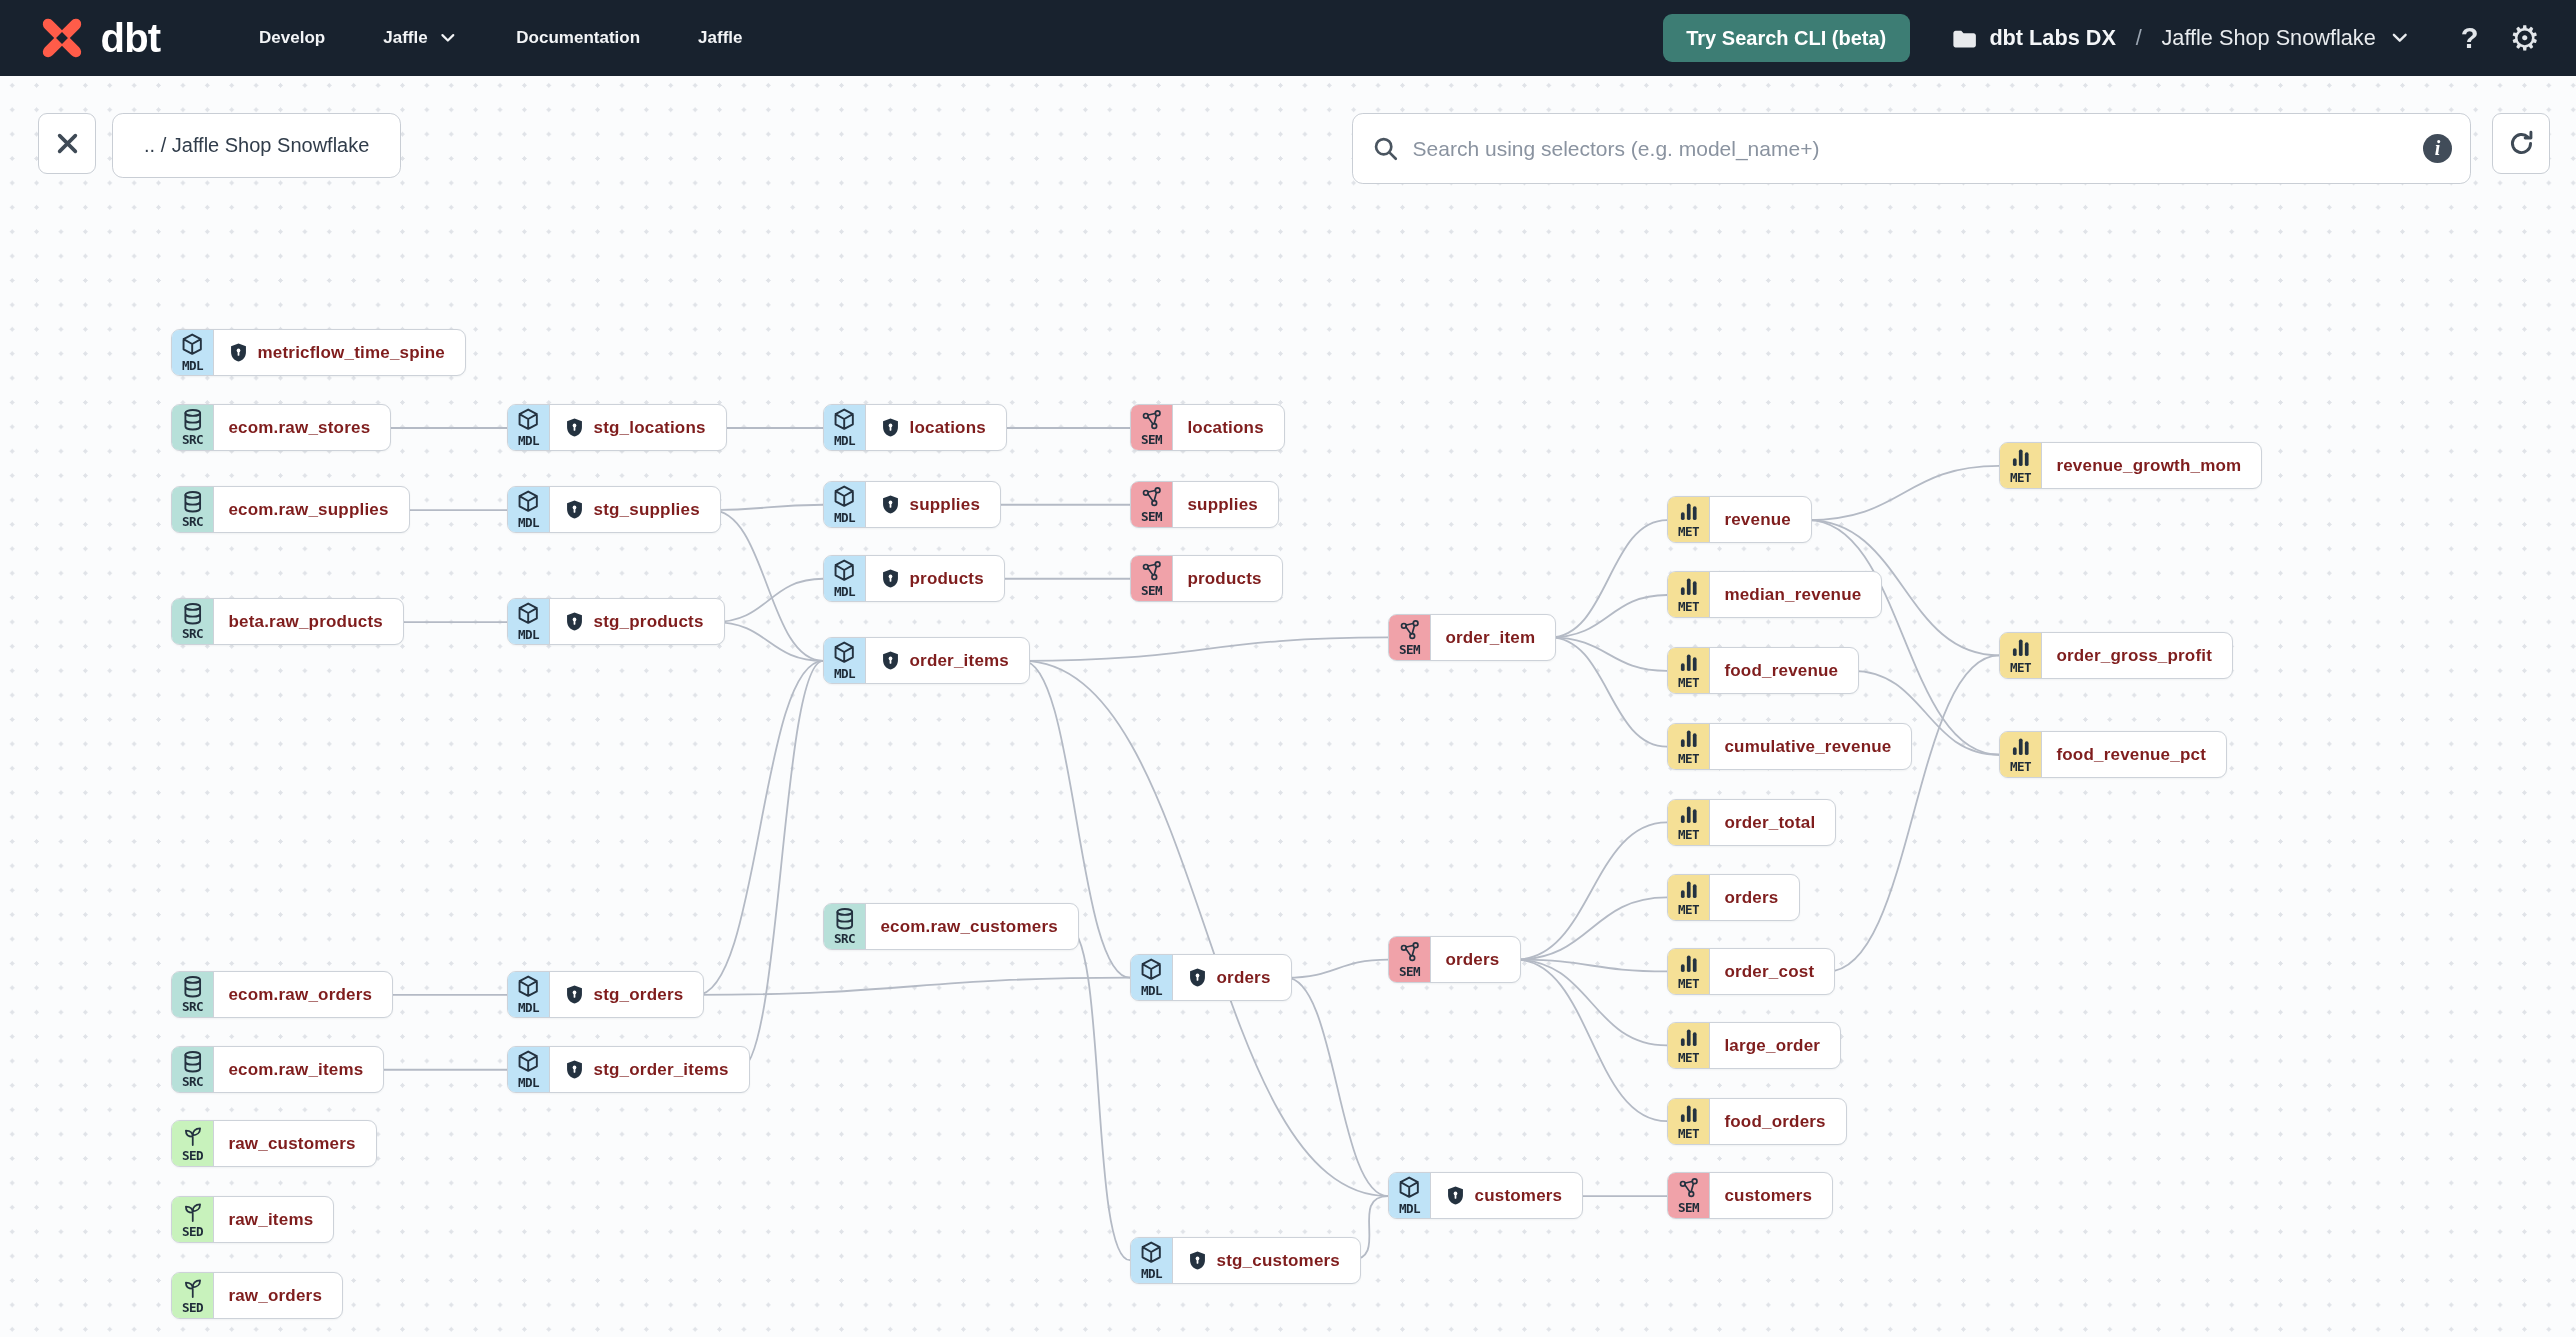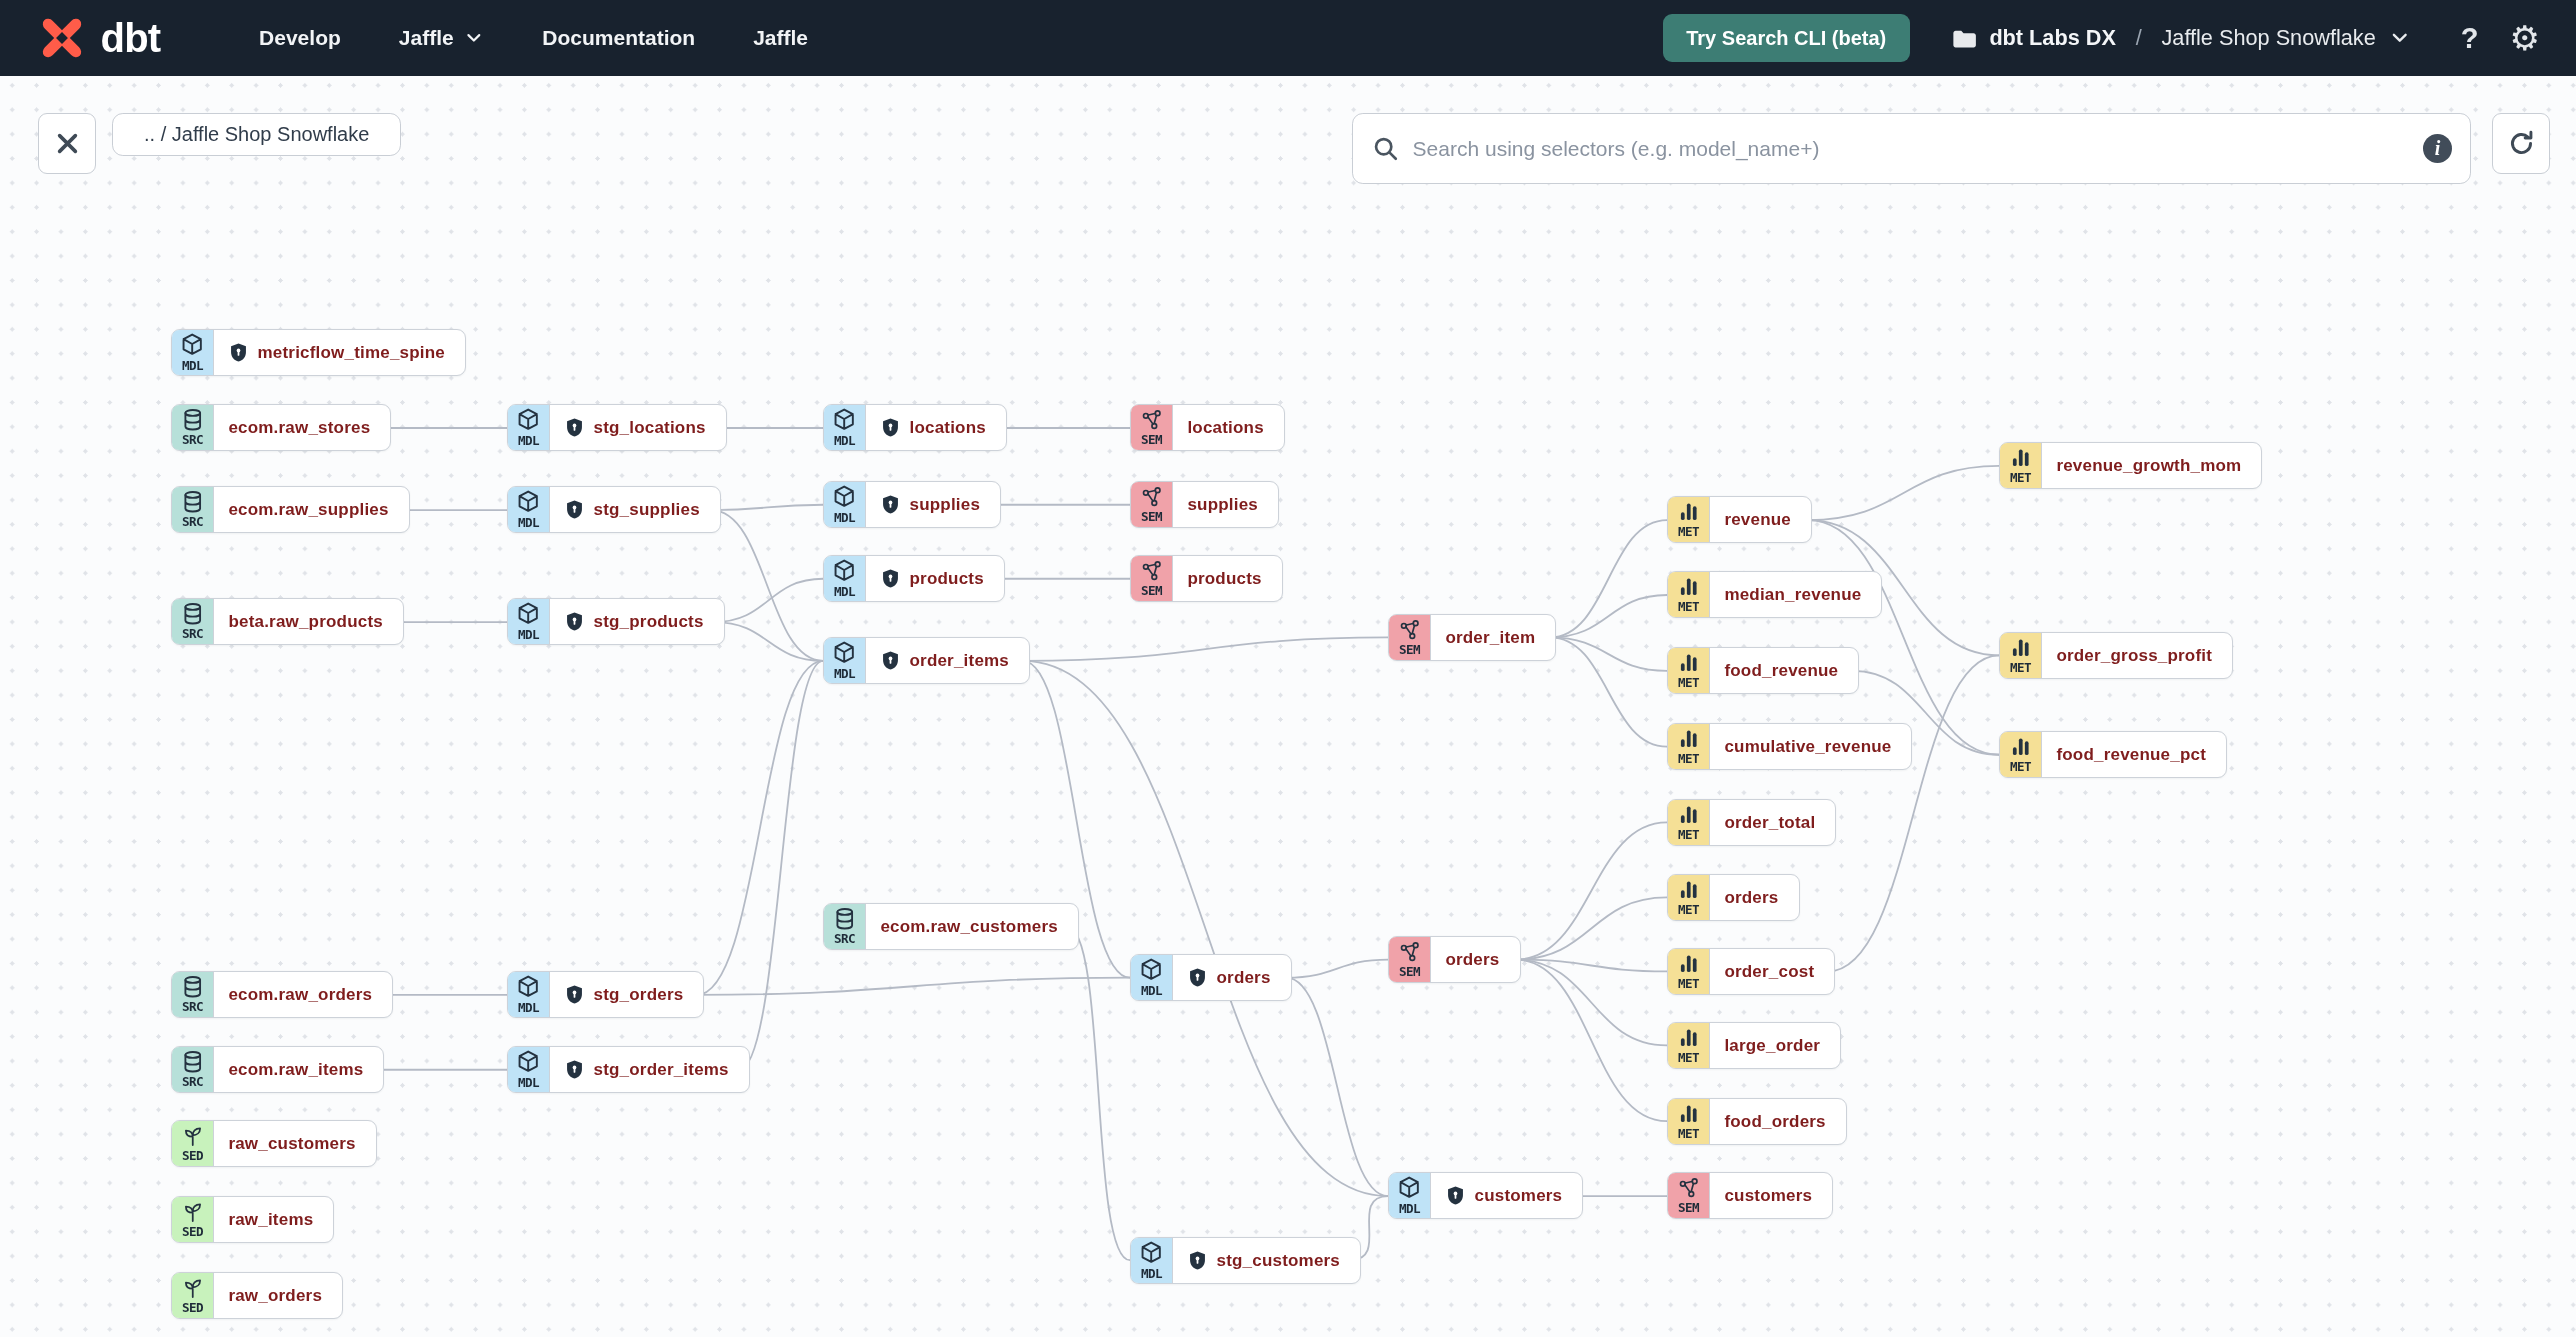--- a/index.html
+++ b/index.html
@@ -17,39 +17,39 @@
   #edges path { fill:none; stroke-width:2; }
 
   
   header {
     position:absolute; top:0; left:0; right:0; height:76px; z-index:10;
     background:#18222e; display:flex; align-items:center; padding:0 36px;
   }
   .logo-wrap { display:flex; align-items:center; gap:12.6px; }
   .brand { color:#ffffff; font-size:40px; font-weight:bold; letter-spacing:-0.9px; }
   nav { display:flex; align-items:center; gap:58px; margin-left:99px; }
-  .nav-item { color:#f2f4f6; font-size:21px; font-weight:600; display:flex; align-items:center; gap:9px; cursor:pointer; }
+  .nav-item { color:#f2f4f6; font-size:17px; font-weight:600; display:flex; align-items:center; gap:9px; cursor:pointer; }
   .spacer { flex:1; }
   .cta-btn {
     background:#3d7d74; color:#ffffff; font-size:20px; font-weight:600;
     padding:12.6px 23.5px; border-radius:9px; border:none; cursor:pointer; margin-right:40px;
     font-family:"Liberation Sans",sans-serif;
   }
   .account-wrap { display:flex; align-items:center; gap:12.6px; color:#fff; }
   .account-name { font-size:21.7px; font-weight:bold; color:#f4f6f8; }
   .crumb-sep { font-size:21.7px; color:#9aa5b1; margin:0 7.2px; }
   .project-name { font-size:21.7px; color:#e8ebee; }
   .header-icons { display:flex; align-items:center; gap:31px; margin-left:49px; }
   .help-q { color:#e2e6ea; font-size:29px; font-weight:bold; cursor:pointer; }
   .gear { color:#e2e6ea; font-size:34px; font-family:"DejaVu Sans",sans-serif; cursor:pointer; line-height:1; }
 
   
   .tool { position:absolute; z-index:5; background:#ffffff; border:1.8px solid #c9ced5; border-radius:9px; }
   #close-btn { left:38px; top:113px; width:58px; height:61px; display:flex; align-items:center; justify-content:center; cursor:pointer; }
-  #crumb-pill { left:112px; top:113px; height:43px; display:flex; align-items:center; padding:0 31px; border-radius:10.8px; }
+  #crumb-pill { left:112px; top:113px; height:65px; display:flex; align-items:center; padding:0 31px; border-radius:10.8px; }
   #crumb-pill span { font-size:20px; color:#303c4a; white-space:nowrap; }
   #search-box { left:1352px; top:113px; width:1119px; height:71px; border-radius:10.8px; display:flex; align-items:center; padding:0 18px; }
   #search-input { border:none; outline:none; flex:1; font-size:21px; color:#303c4a; margin-left:12.6px; font-family:"Liberation Sans",sans-serif; background:transparent; }
   #search-input::placeholder { color:#8a93a0; }
   .info-badge { width:29px; height:29px; border-radius:50%; background:#414c59; color:#fff; display:flex; align-items:center; justify-content:center;
     font-family:"Liberation Serif",serif; font-style:italic; font-weight:bold; font-size:20px; cursor:pointer; flex:0 0 auto; }
   #refresh-btn { left:2492px; top:113px; width:58px; height:61px; display:flex; align-items:center; justify-content:center; cursor:pointer; }
 
   
   .node {

